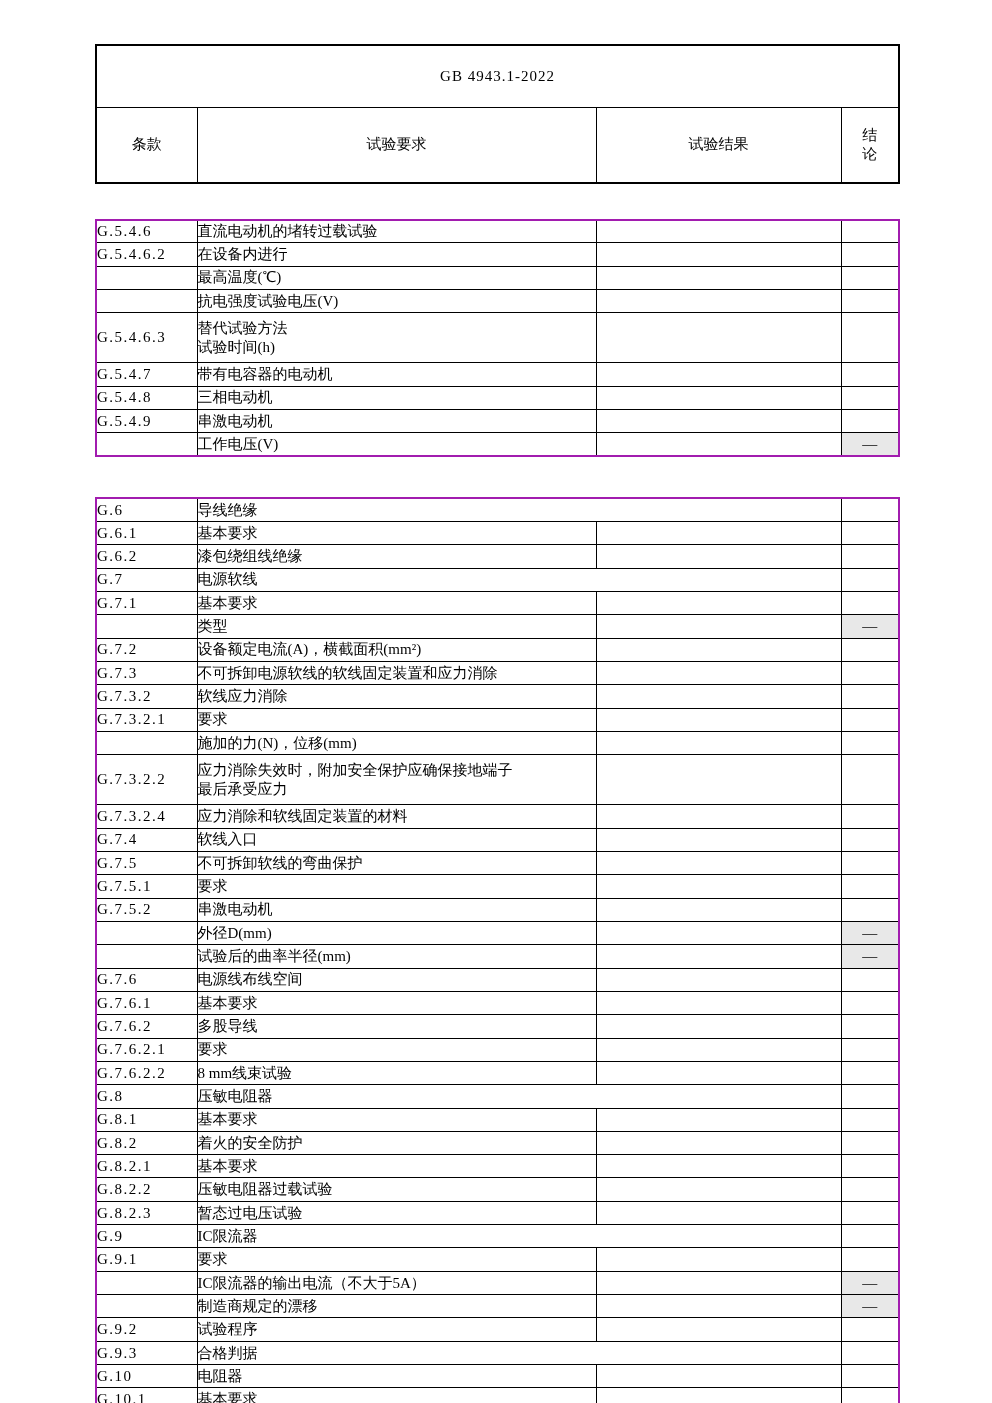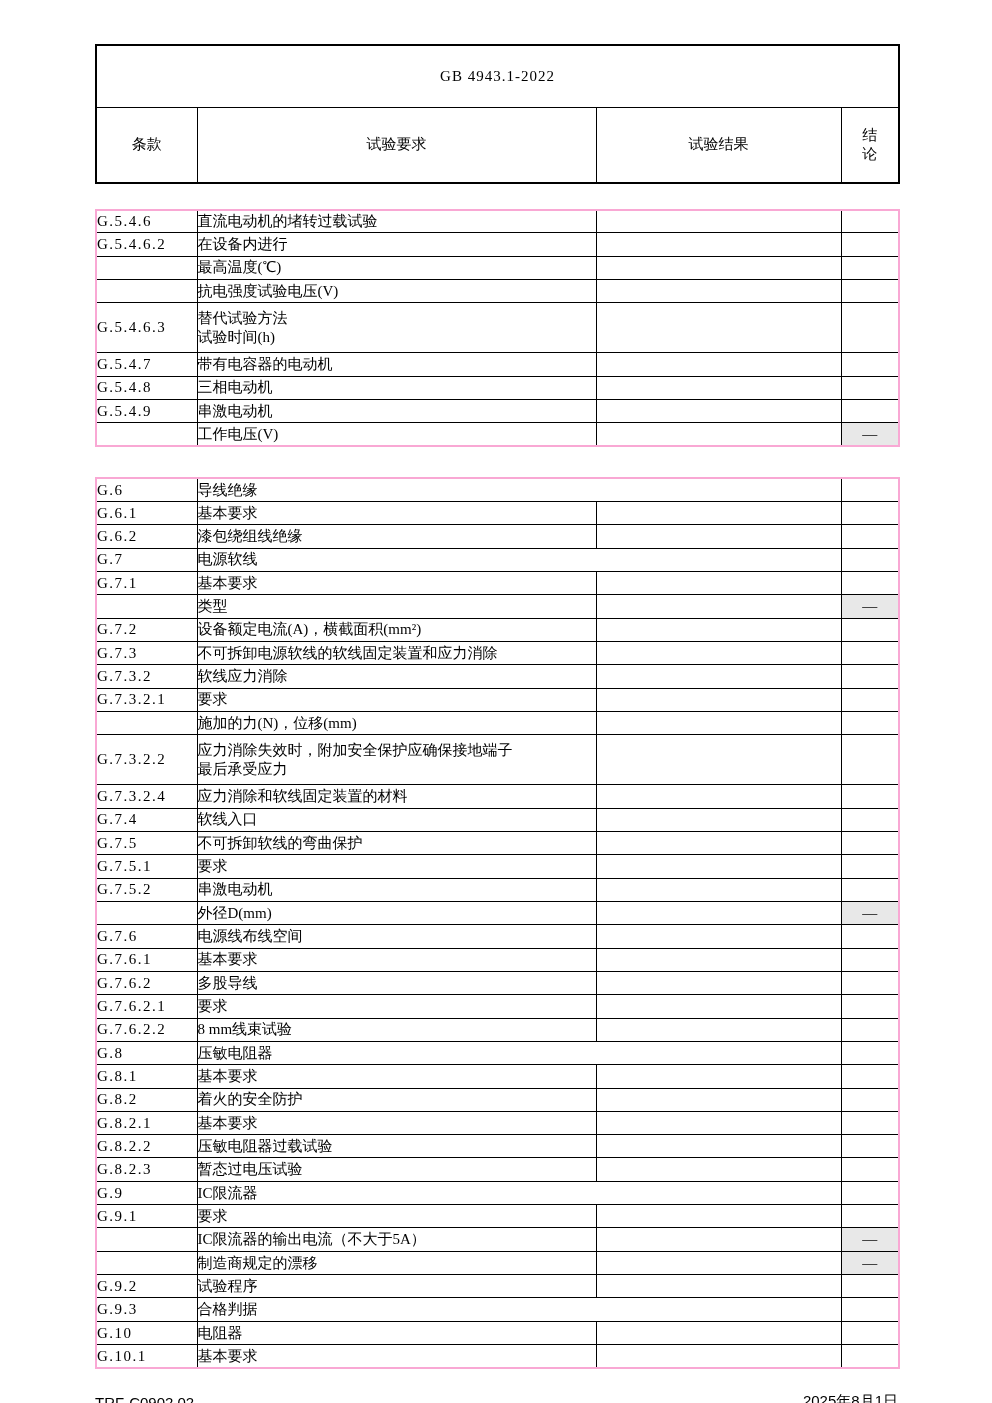--- a/index.html
+++ b/index.html
@@ -24,21 +24,21 @@
   
   table { border-collapse: collapse; table-layout: fixed; width: 803px; }
   col.c1 { width: 101px; } col.c2 { width: 399px; }
   col.c3 { width: 245px; } col.c4 { width: 58px; }
 
   table.hdr { border: 2px solid #000; }
   table.hdr td { border: 1px solid #000; height: 24.5px; text-align: center;
                  font-size: 15px; padding: 18px; }
   td.title { letter-spacing: 1px; }
 
-  table.blk { border: 2px solid #f9a8d4; margin-top: 6px; }
+  table.blk { border: 2px solid #a21caf; margin-top: 16px; }
   table.blk td {
     border: 1px solid #000; padding: 0; vertical-align: middle;
     font-size: 15px; line-height: 1.25; overflow: hidden;
   }
   table.blk tr { height: 23.33px; }
   table.blk tr.tall { height: 50px; }
   td.clause { padding-left: 5px; letter-spacing: 1.5px; }
   td.req { padding-left: 7px; white-space: pre-line; }
   td.ver { text-align: center; }
   td.ver.na { background: #e8e8e8; }
@@ -258,20 +258,26 @@
           <td class="res"></td>
           <td class="ver"></td>
         </tr>
         <tr>
           <td class="clause"></td>
           <td class="req">外径D(mm)</td>
           <td class="res"></td>
           <td class="ver na">—</td>
         </tr>
         <tr>
+          <td class="clause"></td>
+          <td class="req">试验后的曲率半径(mm)</td>
+          <td class="res"></td>
+          <td class="ver na">—</td>
+        </tr>
+        <tr>
           <td class="clause">G.7.6</td>
           <td class="req">电源线布线空间</td>
           <td class="res"></td>
           <td class="ver"></td>
         </tr>
         <tr>
           <td class="clause">G.7.6.1</td>
           <td class="req">基本要求</td>
           <td class="res"></td>
           <td class="ver"></td>

